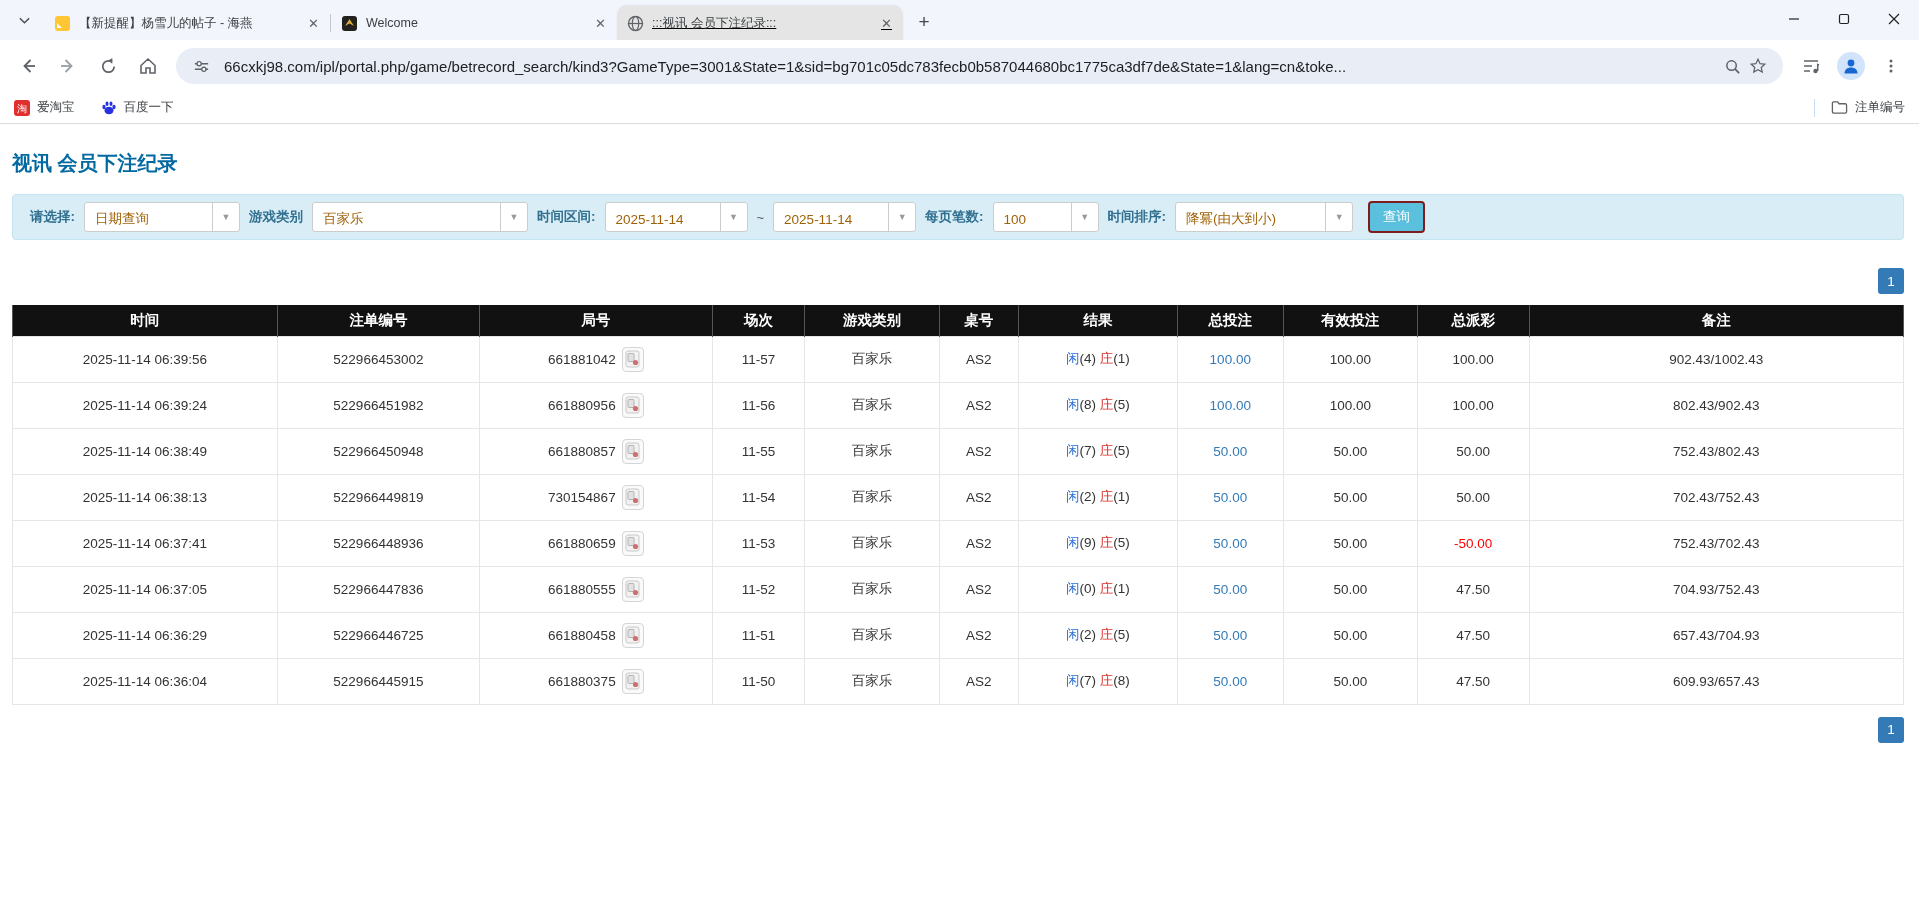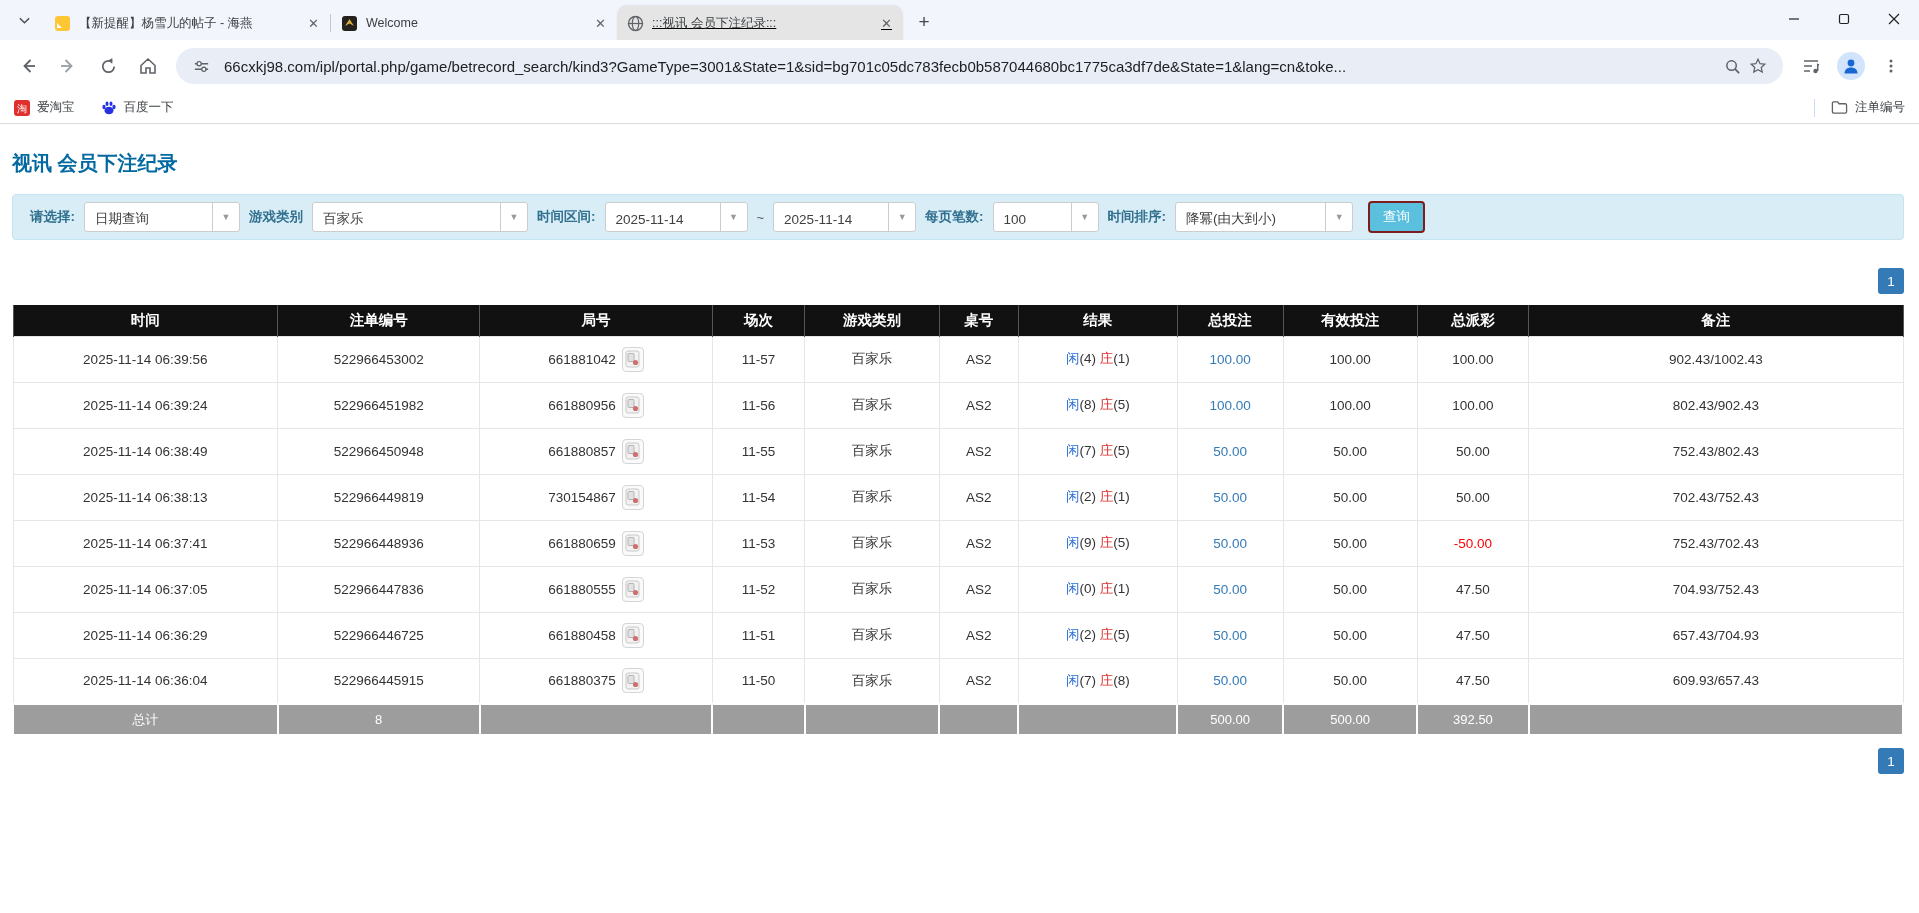--- a/index.html
+++ b/index.html
@@ -36,21 +36,21 @@
   .bm-all svg { margin-right:7px; }
 
   
   .content { padding:26px 15px 0 12px; }
   .page-title { font-size:20px; color:#0369a1; font-weight:700; margin-bottom:17px; }
 
   .filter-bar { background:#d9edf7; border:1px solid #c5e3f1; border-radius:4px; height:46px;
     display:flex; align-items:center; padding:0 17px; gap:9px; }
   .f-label { font-size:13.5px; font-weight:bold; color:#31708f; white-space:nowrap; }
   .sel { background:#fff; border:1px solid #ccc; border-radius:3px; height:30px; display:flex; align-items:stretch; }
-  .sel-val { display:flex; align-items:center; padding:16px 10px; flex:1; font-size:13.5px; color:#404040; white-space:nowrap; overflow:hidden; }
+  .sel-val { display:flex; align-items:center; padding:16px 10px; flex:1; font-size:13.5px; color:#a16207; white-space:nowrap; overflow:hidden; }
   .sel-arrow { width:27px; border-left:1px solid #ccc; display:flex; align-items:center; justify-content:center; color:#999; font-size:9px; }
   .w-mode { width:156px; } .w-game { width:216px; } .w-date { width:143px; }
   .w-size { width:106px; } .w-sort { width:178px; }
   .tilde { font-size:13px; color:#555; }
   .search-btn { background:#5bc0de; color:#fff; border:2px solid #7f1d1d; border-radius:4px;
     font-size:13.5px; padding:5px 13px; margin-left:6px; cursor:pointer; }
 
   .summary-bar { margin-top:18px; background:#dff0d8; border:1px solid #d0e9c6; border-radius:4px; height:38px;
     display:flex; align-items:center; justify-content:space-between; padding:0 15px; }
   .summary-left { font-size:13px; color:#3c763d; }
@@ -483,32 +483,19 @@
             </span></td>
           <td><span>11-50</span></td>
           <td><span>百家乐</span></td>
           <td><span>AS2</span></td>
           <td><span class="res-player">闲</span><span class="res-n">(7)</span> <span class="res-banker">庄</span><span class="res-n">(8)</span></td>
           <td><span class="bet-link">50.00</span></td>
           <td><span>50.00</span></td>
           <td><span class="">47.50</span></td>
           <td><span>609.93/657.43</span></td>
         </tr>
-        <tr class="sumrow">
-          <td><span>总计</span></td>
-          <td><span>8</span></td>
-          <td></td>
-          <td></td>
-          <td></td>
-          <td></td>
-          <td></td>
-          <td><span>500.00</span></td>
-          <td><span>500.00</span></td>
-          <td><span>392.50</span></td>
-          <td></td>
-        </tr>
       </tbody>
   </table>
 
   <div class="pag-row bottom">
     <div class="page-btn">1</div>
   </div>
 </div>
 
 </body></html>

